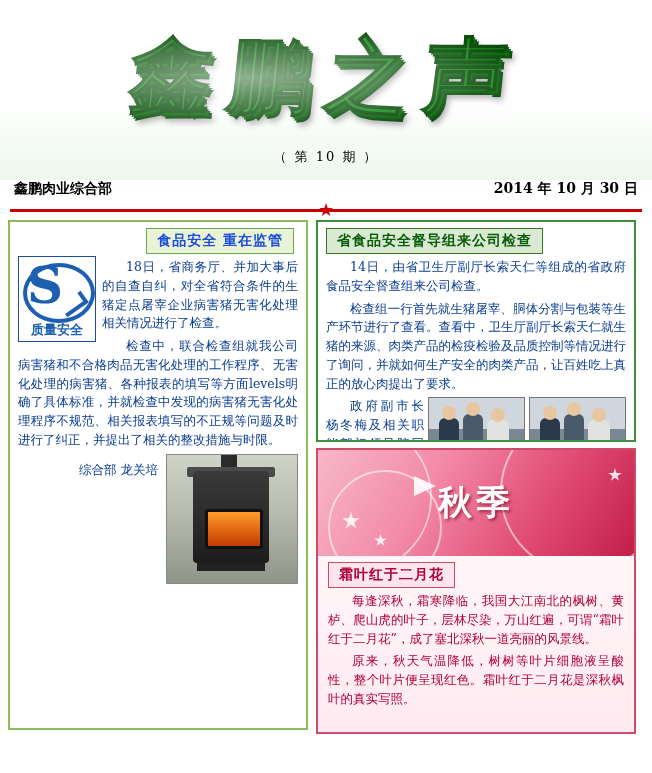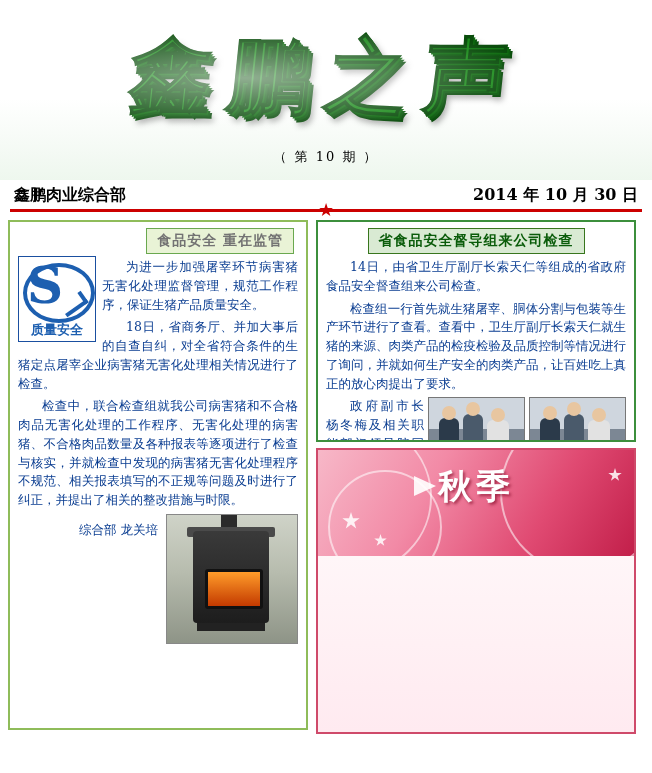--- a/index.html
+++ b/index.html
@@ -46,22 +46,22 @@
     font-size:13px;color:#000;
     letter-spacing:2px;
     font-family:"DejaVu Serif","Liberation Serif",serif;
   }
 
   
   .inforow{
     position:relative;
     height:26px;
     padding:0 14px;
-    display:flex;align-items:flex-end;justify-content:space-between;
-    font-size:16px;font-weight:bold;color:#000;
+    display:flex;align-items:flex-start;justify-content:space-between;
+    font-size:14px;font-weight:bold;color:#000;
     font-family:"DejaVu Serif","Liberation Serif",serif;
   }
   .rule-wrap{position:relative;height:10px;}
   .rule{
     position:absolute;left:10px;right:10px;top:3px;height:3px;
     background:#cc0000;
   }
   .star{
     position:absolute;left:50%;top:-5px;margin-left:-8px;
     color:#cc0000;font-size:18px;line-height:18px;
@@ -88,32 +88,32 @@
     overflow:hidden;
   }
   .panel.left{border-color:#8fbc5a;}
   .panel.right-top{border:2px solid #3c8f3c;height:222px;padding:6px 8px;}
   .panel.right-bottom{border:2px solid #cf4a6a;height:286px;margin-top:6px;padding:0;overflow:hidden;position:relative;}
 
   .headline{
     display:inline-block;
     background:#e9f3d6;
     border:1px solid #6aa84f;
-    color:#737373;
+    color:#1d4ed8;
     font-weight:bold;
     font-size:14px;
     padding:3px 10px;
     font-family:"DejaVu Serif","Liberation Serif",serif;
     letter-spacing:1px;
   }
   .headline.green2{background:#d9ead3;border-color:#38761d;color:#0a5c0a;}
   .headline.pink{background:#ffe6ee;border-color:#cf4a6a;color:#b0003a;}
 
   .head-left-wrap{text-align:right;padding-right:4px;}
-  .head-center-wrap{text-align:center;}
+  .head-center-wrap{}
 
   .qs-logo{
     float:left;
     width:78px;height:86px;
     margin:2px 6px 2px 0;
     border:1px solid #1a4fa0;
     background:#ffffff;
     position:relative;
     box-sizing:border-box;
   }
@@ -211,21 +211,21 @@
   }
   .sw1{left:-40px;top:-30px;width:150px;height:150px;}
   .sw2{left:10px;top:20px;width:110px;height:110px;border-color:rgba(255,255,255,0.35);}
   .sw3{right:-30px;top:-40px;width:160px;height:160px;border-color:rgba(255,255,255,0.35);}
   .leaf{
     position:absolute;width:18px;height:18px;background:#fff;
     clip-path:polygon(50% 0%,61% 35%,98% 35%,68% 57%,79% 91%,50% 70%,21% 91%,32% 57%,2% 35%,39% 35%);
     opacity:.85;
   }
   .autumn-t1{
-    position:absolute;left:120px;top:14px;
+    position:absolute;left:120px;top:30px;
     font-family:"DejaVu Serif","Liberation Serif",serif;
     font-size:34px;font-weight:bold;color:#ffffff;letter-spacing:4px;
     text-shadow:2px 2px 3px rgba(120,0,30,.6);
   }
   .autumn-t2{
     position:absolute;left:168px;top:56px;
     font-family:"DejaVu Serif","Liberation Serif",serif;
     font-size:24px;font-weight:bold;color:#ffe9ef;letter-spacing:6px;
     text-shadow:1px 1px 2px rgba(120,0,30,.6);
   }
@@ -270,23 +270,22 @@
           <span class="headline">食品安全 重在监管</span>
         </div>
 
         <div class="qs-logo">
           <div class="qs-q"></div>
           <div class="qs-s">S</div>
           <div class="qs-tick"></div>
           <div class="qs-caption">质量安全</div>
         </div>
 
-        <p class="body-text indent">为进一步加强屠宰环节病害猪无害化处理监督管理，规范工作程序，保证生猪产品质量安全。</p>
         <p class="body-text indent">18日，省商务厅、并加大事后的自查自纠，对全省符合条件的生猪定点屠宰企业病害猪无害化处理相关情况进行了检查。</p>
-        <p class="body-text indent">检查中，联合检查组就我公司病害猪和不合格肉品无害化处理的工作程序、无害化处理的病害猪、不合格肉品数量及各种报表等逐项进行了检查与核实，并就检查中发现的病害猪无害化处理程序不规范、相关报表填写的不正规等问题及时进行了纠正，并提出了相关的整改措施与时限。</p>
+        <p class="body-text indent">检查中，联合检查组就我公司病害猪和不合格肉品无害化处理的工作程序、无害化处理的病害猪、各种报表的填写等方面levels明确了具体标准，并就检查中发现的病害猪无害化处理程序不规范、相关报表填写的不正规等问题及时进行了纠正，并提出了相关的整改措施与时限。</p>
 
         <div class="stove-photo">
           <div class="stove-pipe"></div>
           <div class="stove-top"></div>
           <div class="stove-body"></div>
           <div class="stove-door"></div>
           <div class="stove-legs"></div>
         </div>
 
         <div class="sign">综合部 龙关培</div>
@@ -335,17 +334,24 @@
           <div class="swirl sw1"></div>
           <div class="swirl sw2"></div>
           <div class="swirl sw3"></div>
           <div class="leaf" style="left:24px;top:62px;"></div>
           <div class="leaf" style="left:56px;top:84px;width:13px;height:13px;"></div>
           <div class="leaf" style="left:290px;top:18px;width:14px;height:14px;"></div>
           <div class="autumn-arrow"></div>
           <div class="autumn-t1">秋季</div>
         </div>
         <div class="pink-bg"></div>
+        <div class="bottom-inner bottom-body">
+          <div class="head-center-wrap">
+            <span class="headline pink">霜叶红于二月花</span>
+          </div>
+          <p class="body-text indent red">每逢深秋，霜寒降临，我国大江南北的枫树、黄栌、爬山虎的叶子，层林尽染，万山红遍，可谓“霜叶红于二月花”，成了塞北深秋一道亮丽的风景线。</p>
+          <p class="body-text indent red">原来，秋天气温降低，树树等叶片细胞液呈酸性，整个叶片便呈现红色。霜叶红于二月花是深秋枫叶的真实写照。</p>
+        </div>
       </div>
 
     </div>
   </div>
 </div>
 
 </body></html>

